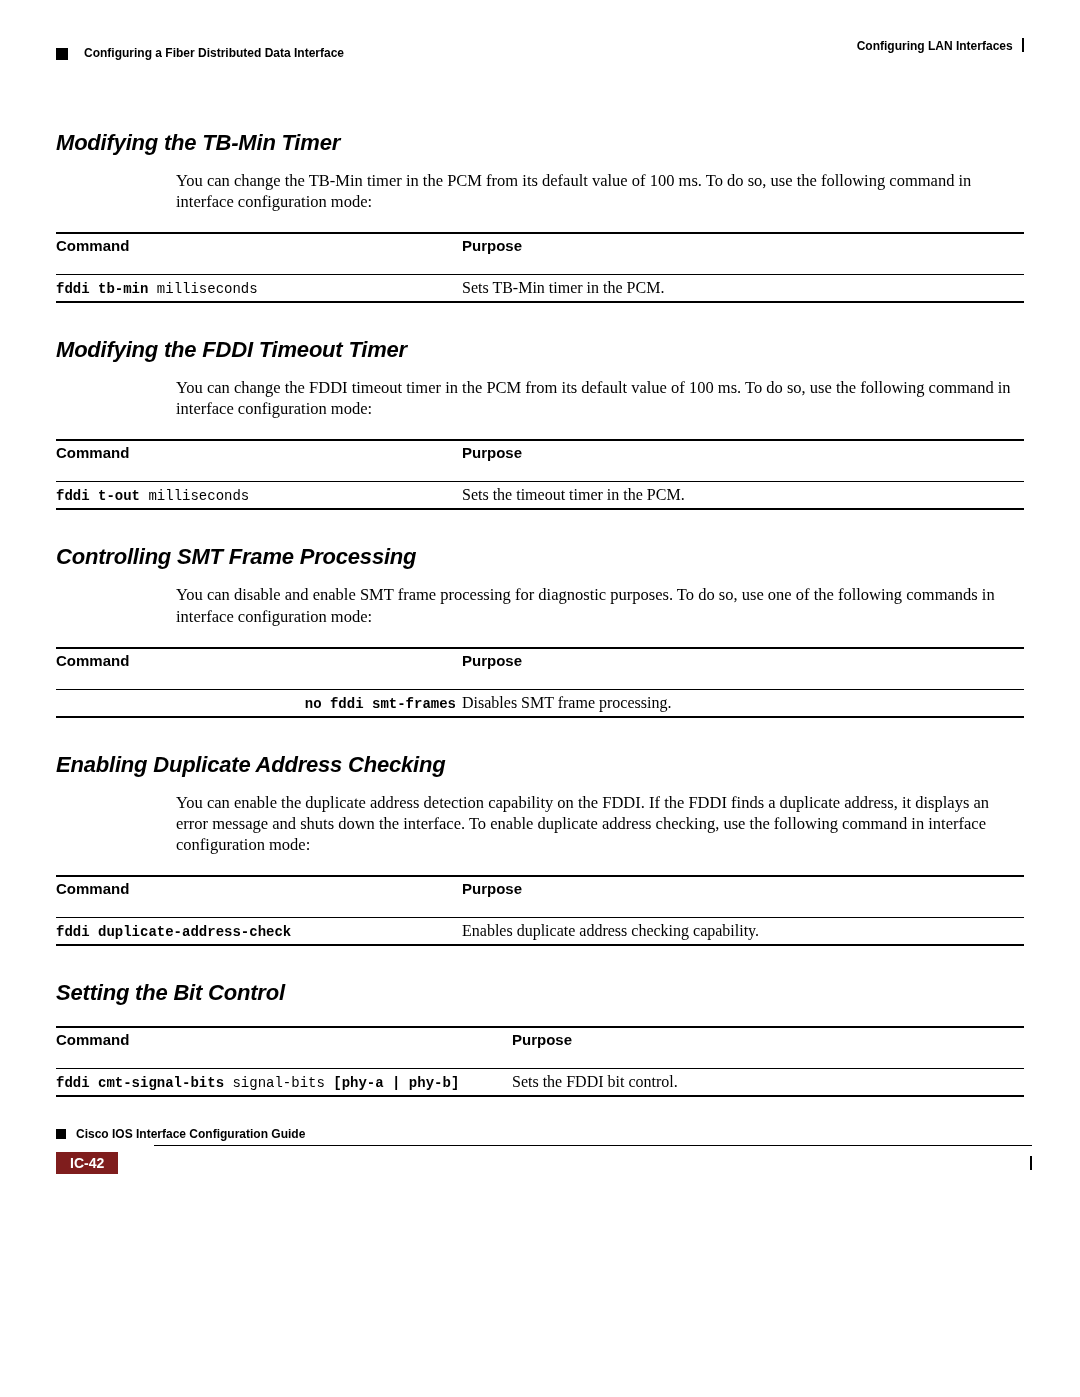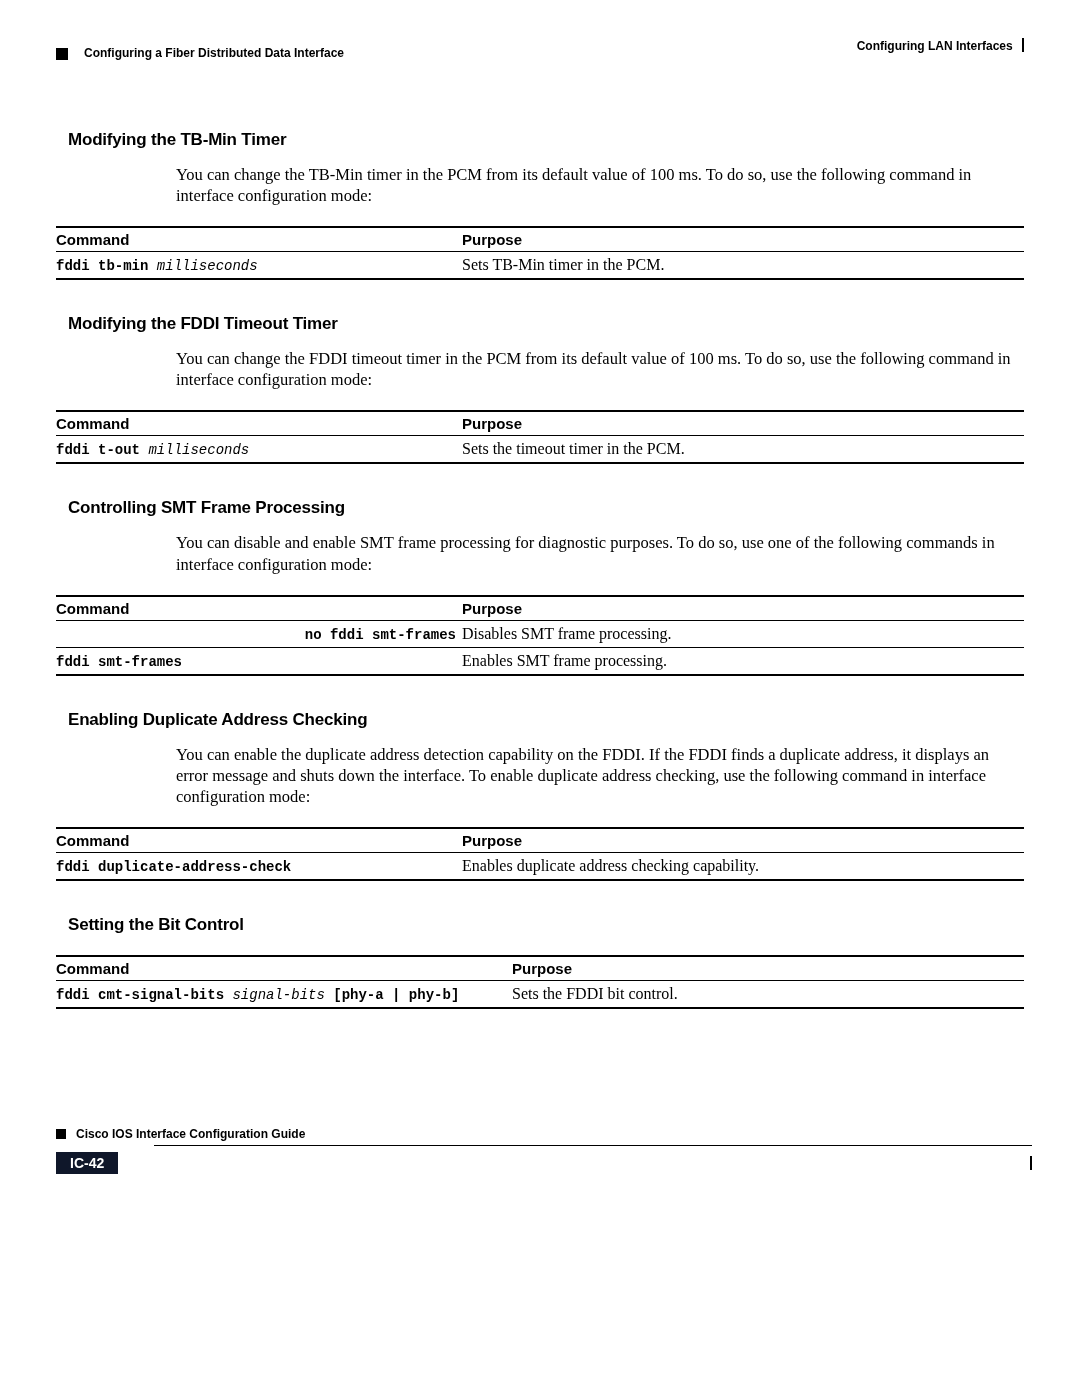--- a/index.html
+++ b/index.html
@@ -45,23 +45,24 @@
     height: 12px;
     background: #000;
     margin-right: 16px;
   }
   .content {
     margin-top: 70px;
   }
   h2.section {
     font-family: Arial, Helvetica, sans-serif;
     font-weight: bold;
-    font-size: 17px;
+    font-size: 22px;
     letter-spacing: -0.2px;
-    margin: 0 0 14px 12px;
+    margin: 0 0 14px 0;
+    font-style: italic;
   }
   .blk { margin-bottom: 34px; }
   .para {
     font-size: 16.5px;
     line-height: 1.28;
     margin-left: 120px;
     margin-right: 2px;
   }
   table.cmd {
     width: 100%;
@@ -77,24 +78,24 @@
     vertical-align: top;
     font-size: 16px;
   }
   table.cmd th.cmd-c, table.cmd td.cmd-c { width: 400px; }
   table.cmd th {
     font-family: Arial, Helvetica, sans-serif;
     font-weight: bold;
     font-size: 15px;
     border-top: 2px solid #000;
   }
-  table.cmd thead tr th { padding-top:3px; padding-bottom:3px; }
+  table.cmd thead tr th { padding-top:3px; padding-bottom:20px; }
   table.cmd tbody tr:last-child td { border-bottom: 2px solid #000; }
   .mono { font-family: "Courier New", Courier, monospace; font-weight: bold; font-size: 14px; }
-  .mono .it { font-style: italic; font-weight: normal; text-align: center; }
+  .mono .it { font-weight: normal; text-align: center; }
   .footer-area {
     position: absolute;
     left: 56px;
     right: 48px;
     bottom: 46px;
   }
   .footer-rule-wrap {
     display: flex;
     align-items: center;
   }
@@ -115,21 +116,21 @@
     border-top: 1px solid #000;
     margin: 4px 0 0 98px;
   }
   .page-num-row {
     margin-top: 6px;
     display:flex;
     align-items:center;
     justify-content: space-between;
   }
   .page-num {
-    background:#0f172a;
+    background:#7f1d1d;
     color:#fff;
     padding: 3px 14px;
     font-family: Arial, Helvetica, sans-serif;
     font-weight: bold;
     font-size: 14px;
     display:inline-block;
   }
   .right-tick {
     width: 2px;
     height: 14px;
@@ -195,24 +196,20 @@
           <thead>
             <tr>
               <th class="cmd-c" style="width:400px">Command</th>
               <th>Purpose</th>
             </tr>
           </thead>
           <tbody>
             <tr>
               <td class="cmd-c" style="width: 400px; text-align: right;"><span class="mono"><span>no fddi smt-frames</span><span class="it"></span><span></span></span></td>
               <td>Disables SMT frame processing.</td>
-            </tr>
-            <tr>
-              <td class="cmd-c" style="width: 400px;"><span class="mono"><span>fddi smt-frames</span><span class="it"></span><span></span></span></td>
-              <td>Enables SMT frame processing.</td>
             </tr>
           </tbody>
         </table>
       </div>
       <div class="blk">
         <h2 class="section">Enabling Duplicate Address Checking</h2>
         <div class="para">You can enable the duplicate address detection capability on the FDDI. If the FDDI finds a duplicate address, it displays an error message and shuts down the interface. To enable duplicate address checking, use the following command in interface configuration mode:</div>
         <table class="cmd">
           <thead>
             <tr>

